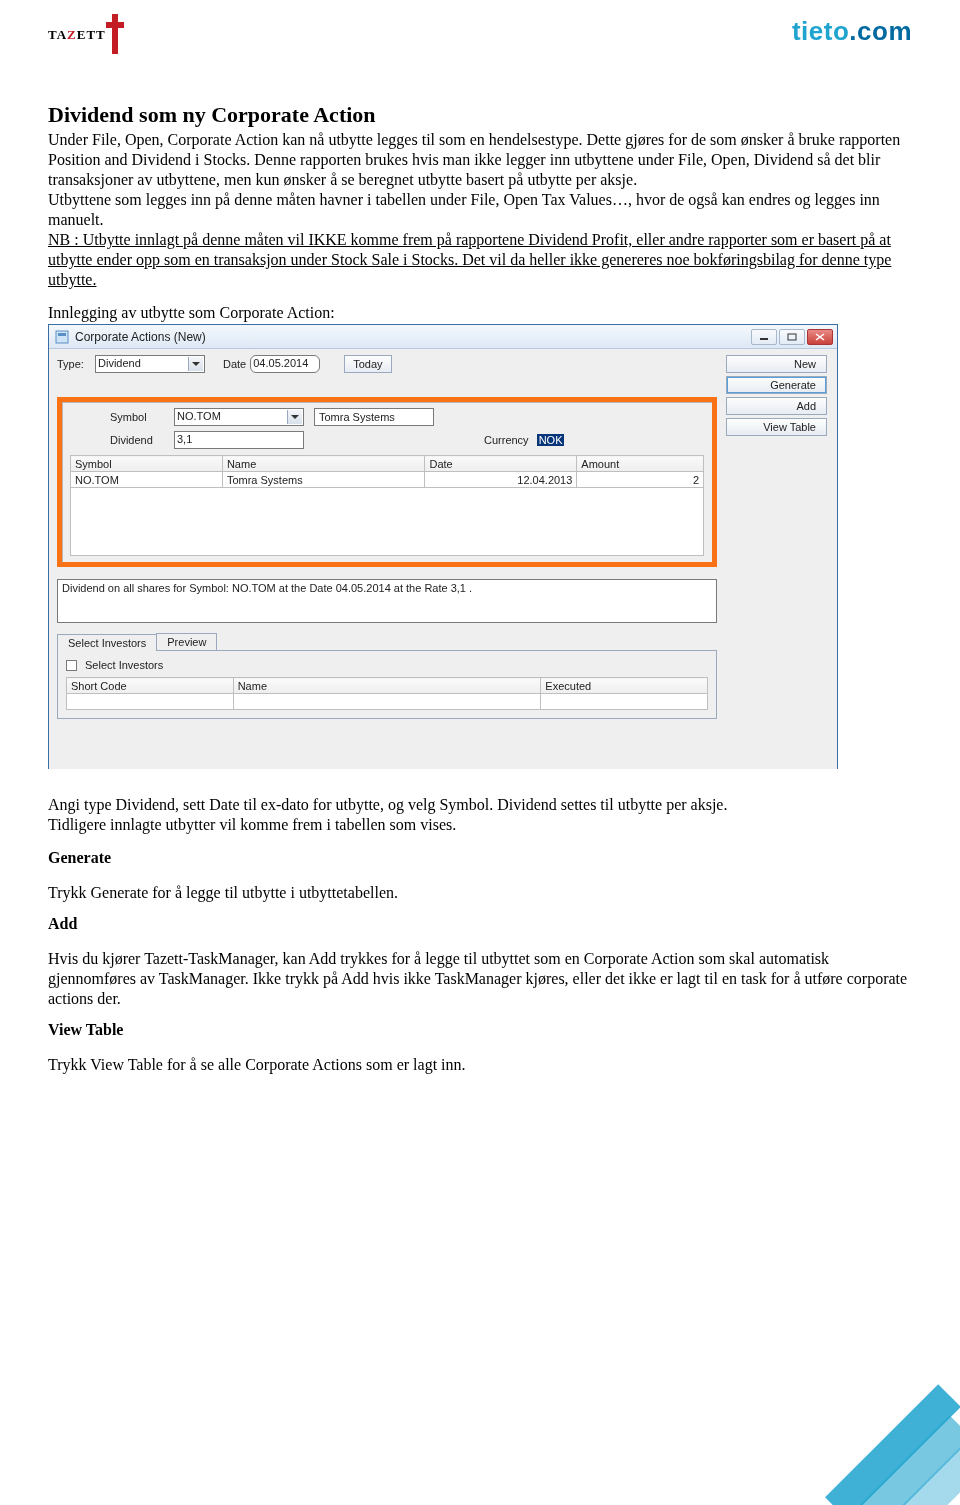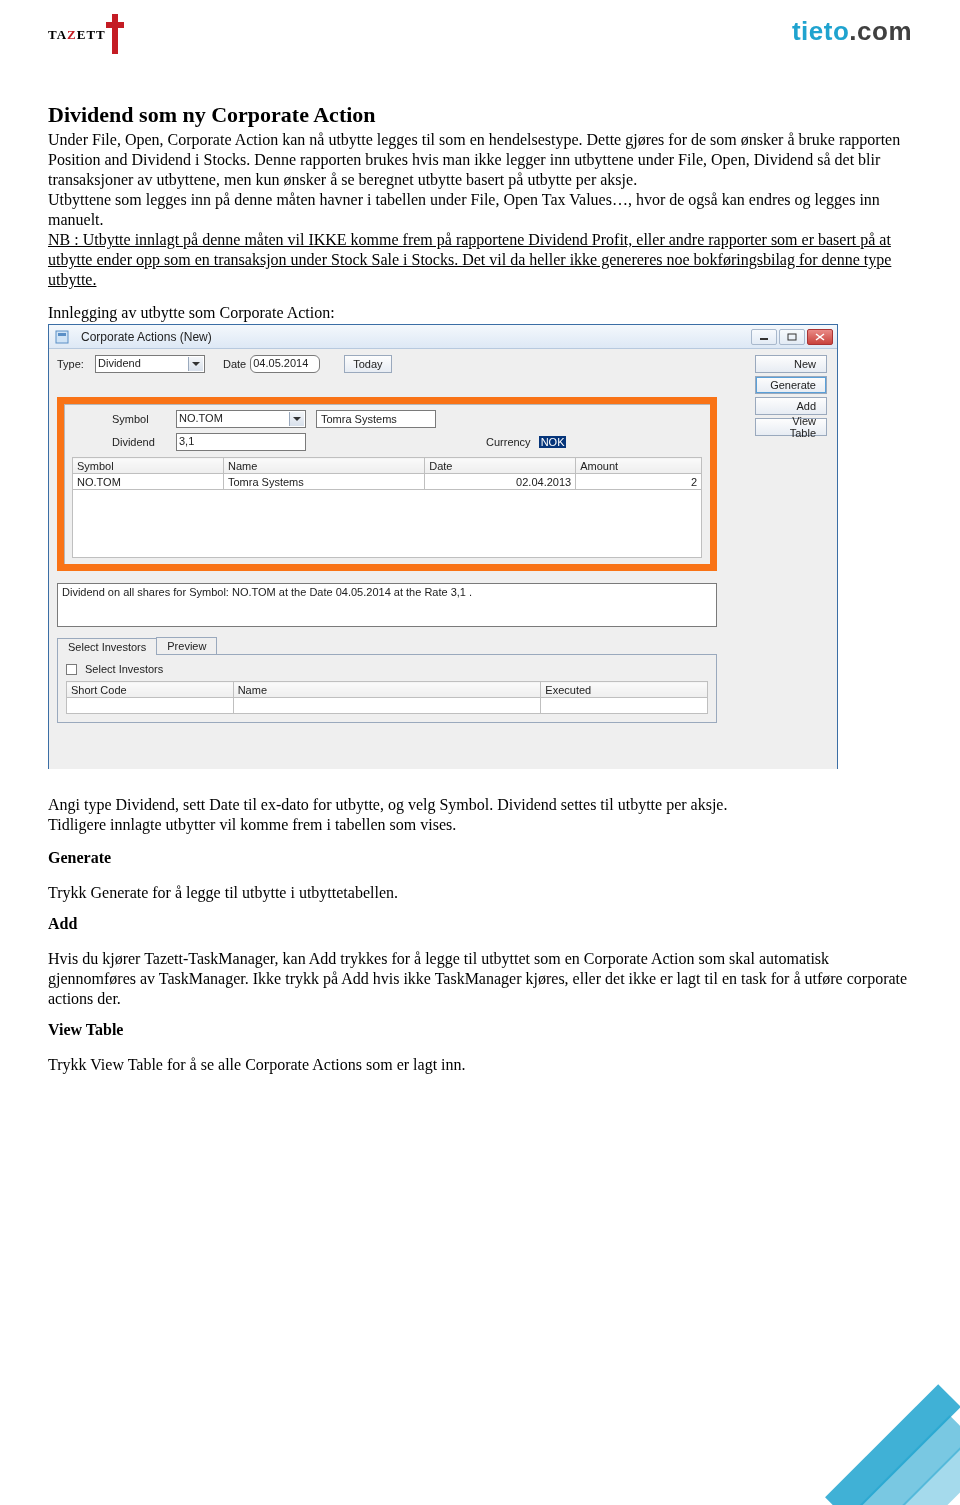--- a/index.html
+++ b/index.html
@@ -54,21 +54,21 @@
     left: 0; top: 8px;
     width: 18px; height: 6px;
     background: #c41c24;
   }
   .tieto-logo {
     font-family: Arial, Helvetica, sans-serif;
     font-size: 26px;
     letter-spacing: 0.5px;
   }
   .tieto-logo .t { color: #1fa3cf; font-weight:600; }
-  .tieto-logo .com { color: #404040; font-weight:600;}
+  .tieto-logo .com { color: #0369a1; font-weight:600;}
   
   h1.title {
     font-size: 22px;
     font-weight: bold;
     margin: 4px 0 2px;
   }
   p.para {
     margin: 2px 0 14px;
     line-height: 1.25;
     font-size: 16px;
@@ -91,21 +91,21 @@
   }
   .titlebar {
     height: 24px;
     background: linear-gradient(#f4f8fc,#dde8f5);
     border-bottom: 1px solid #b7c9de;
     display: flex;
     align-items: center;
     justify-content: space-between;
     padding: 0 4px 0 6px;
   }
-  .titlebar .tleft { display:flex; align-items:center; gap:12px;justify-content:space-between;}
+  .titlebar .tleft { display:flex; align-items:center; gap:6px;justify-content:space-between;}
   .tb-icon { width:14px;height:14px;}
   .tb-title { font-size:12px; }
   .winbtns { display:flex; gap:2px; }
   .winbtn {
     width:26px; height:16px;
     border:1px solid #a8b8cc;
     background: linear-gradient(#f7fafd,#e3ebf5);
     border-radius:2px;
     display:flex; align-items:center; justify-content:center;
   }
@@ -144,35 +144,35 @@
     border:1px solid #9aa9bd;
     background: linear-gradient(#fdfdfd,#e7ecf3);
     padding: 1px 8px;
     font-size:11px;
     cursor:pointer;
     display:inline-flex;align-items:center;justify-content:center;
   }
   .side-buttons {
     position:absolute; right:10px; top:6px;
     display:flex; flex-direction:column; gap:3px;
-    width:72px;
+    width:101px;
     justify-content:space-between;
   }
   .side-buttons .rbtn { width:100%; text-align:right; justify-content:flex-end; padding-right:10px;}
   .side-buttons .rbtn.highlight { box-shadow: inset 0 0 0 1px #5aa0d8; }
   .readonly {
     border:1px solid #7a7a7a;
     background:#fff;
     height:18px;
     font-size:11px;
     padding:1px 4px;
     display:inline-flex;align-items:center;
   }
   .inset-panel {
-    border: 7px solid #f97316;
+    border: 5px solid #f97316;
     box-shadow: inset 1px 1px 0 #b7b7b7;
     background:#efefef;
     padding:6px 8px;
   }
   .top-panel { margin-top: 24px; width: 660px; }
   .tbl {
     width:100%;
     border-collapse:collapse;
     background:#fff;
     margin-top:6px;
@@ -329,21 +329,21 @@
           <tbody>
               <tr>
             <th style="width:24%;">Symbol</th>
             <th style="width:32%;">Name</th>
             <th style="width:24%;">Date</th>
             <th>Amount</th>
           </tr>
           <tr>
             <td>NO.TOM</td>
             <td>Tomra Systems</td>
-            <td style="text-align:right;">02.04.2013</td>
+            <td style="text-align:right;">12.04.2013</td>
             <td style="text-align:right;">2</td>
           </tr>
         </tbody>
           </table>
         <div class="tbl-empty"></div>
       </div>
 
       <div class="msgbox">
         <span>Dividend on all shares for Symbol: NO.TOM at the Date 04.05.2014 at the Rate 3,1 .</span>
       </div>

